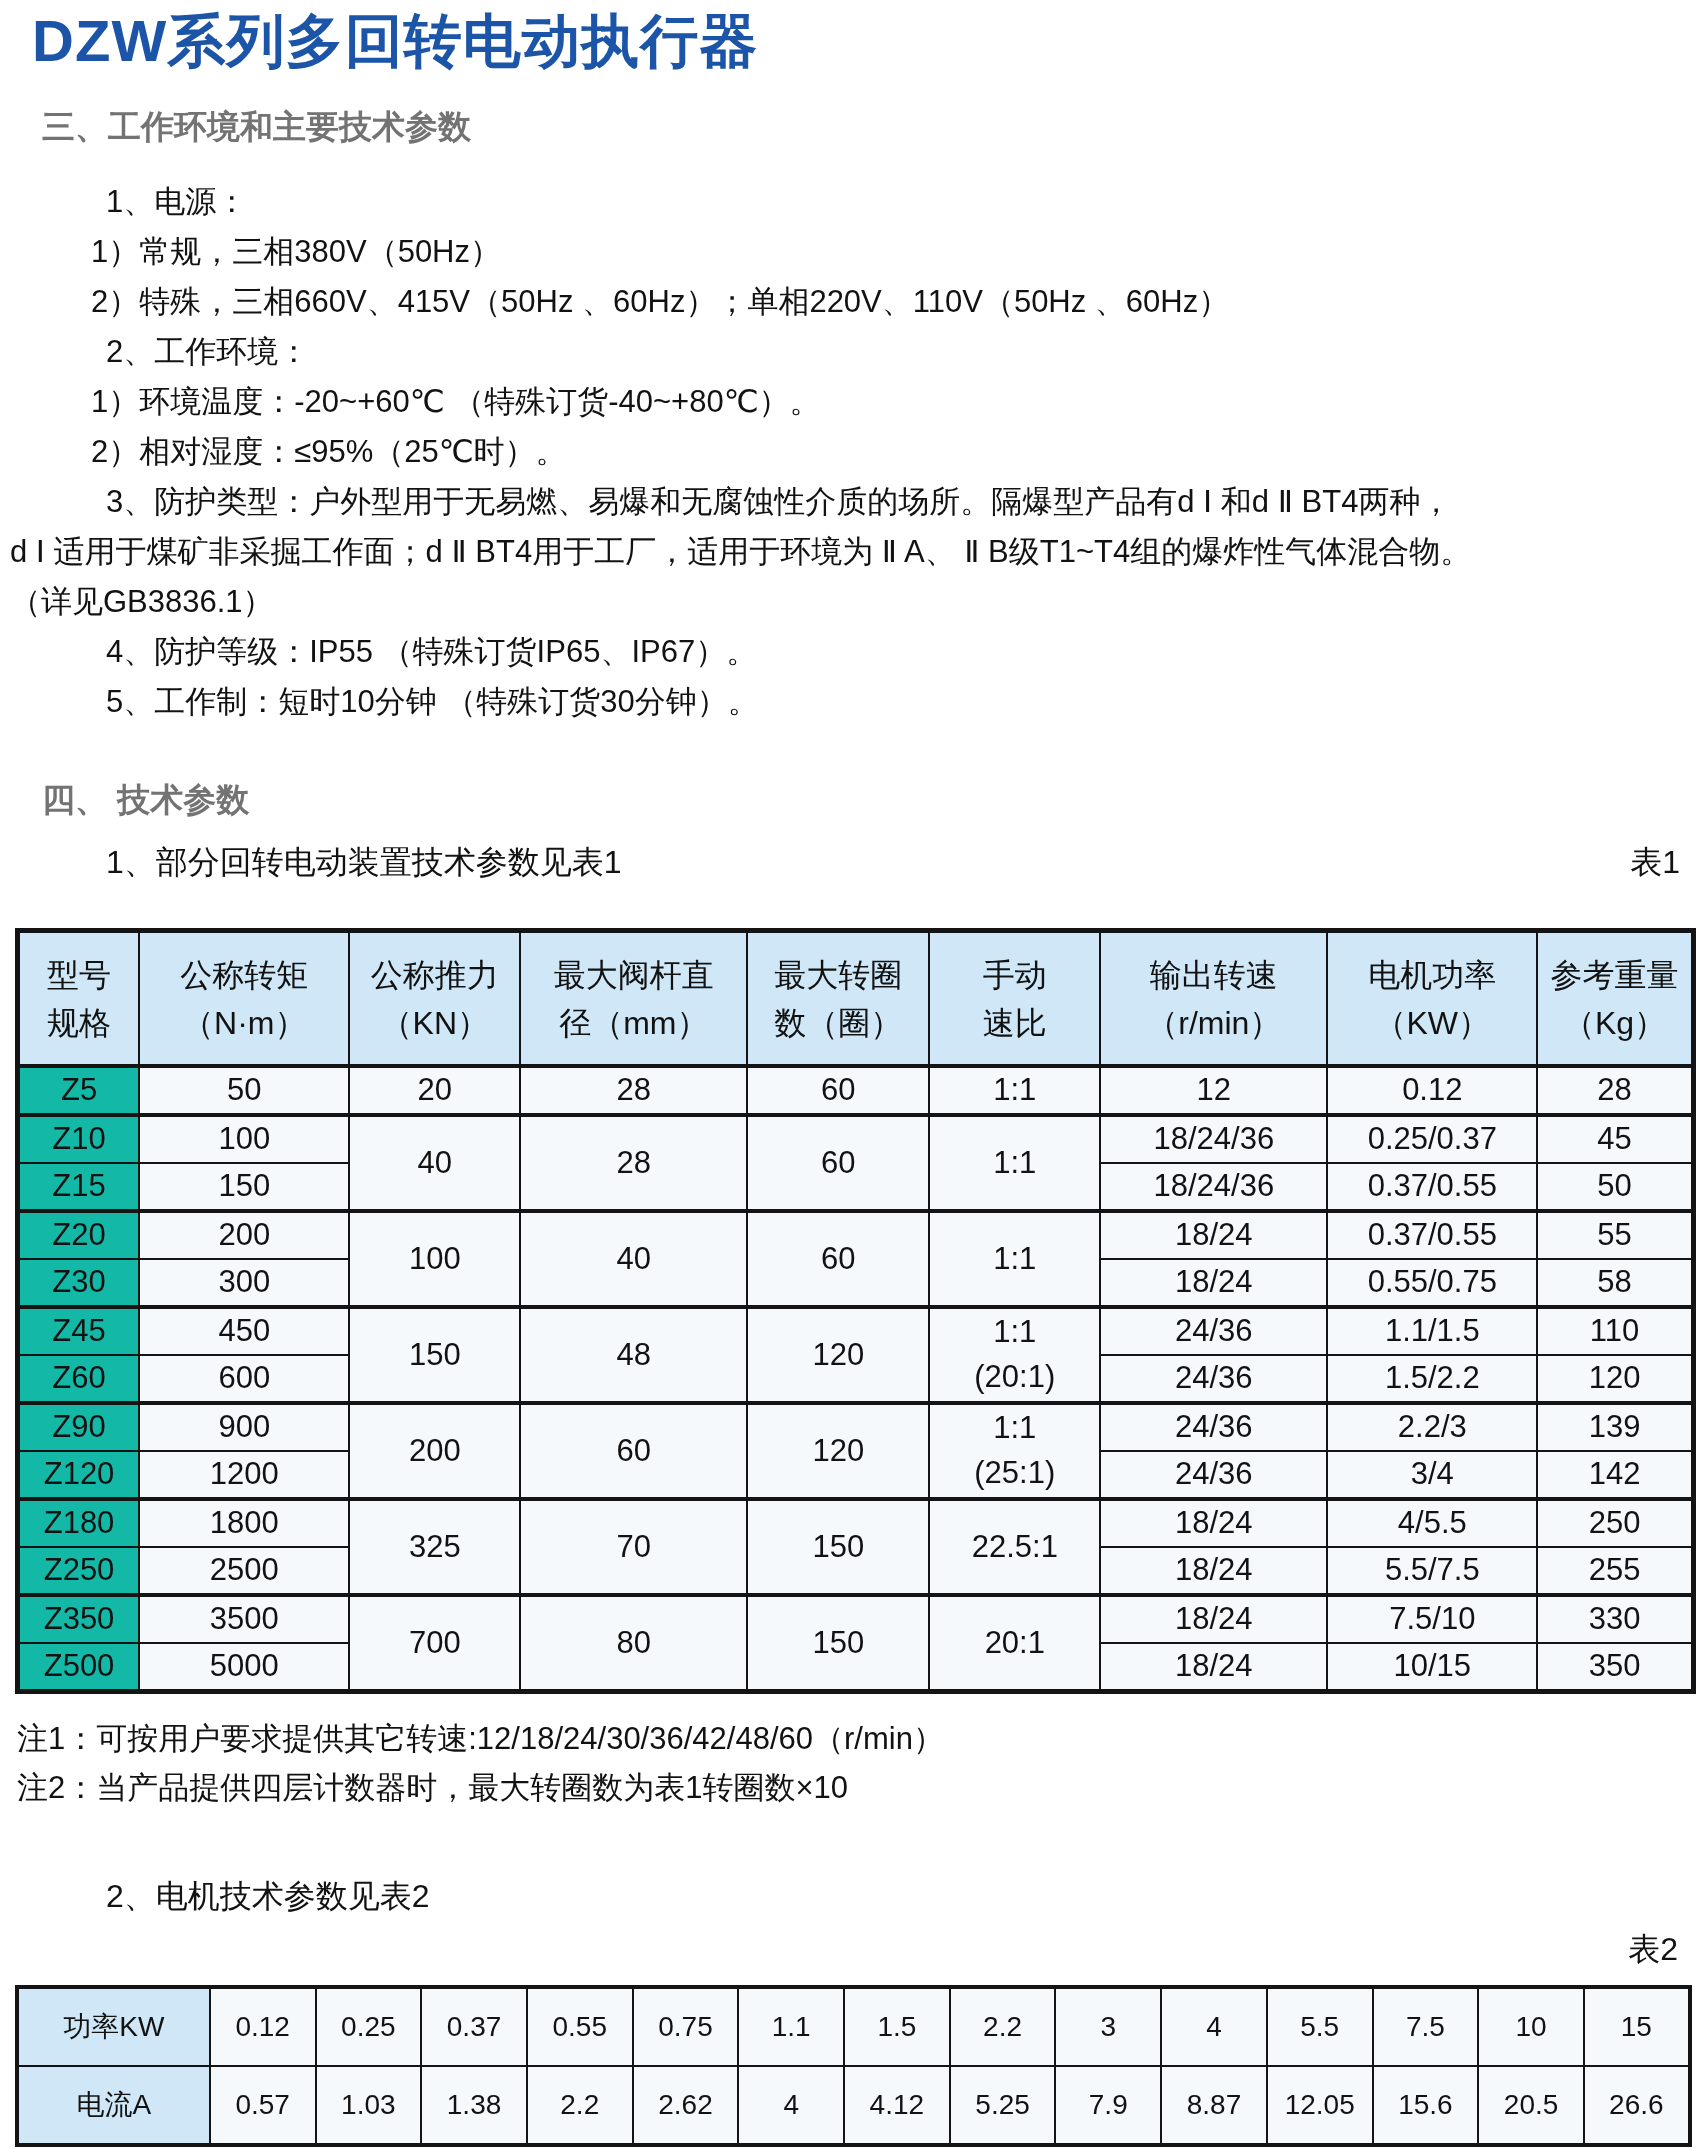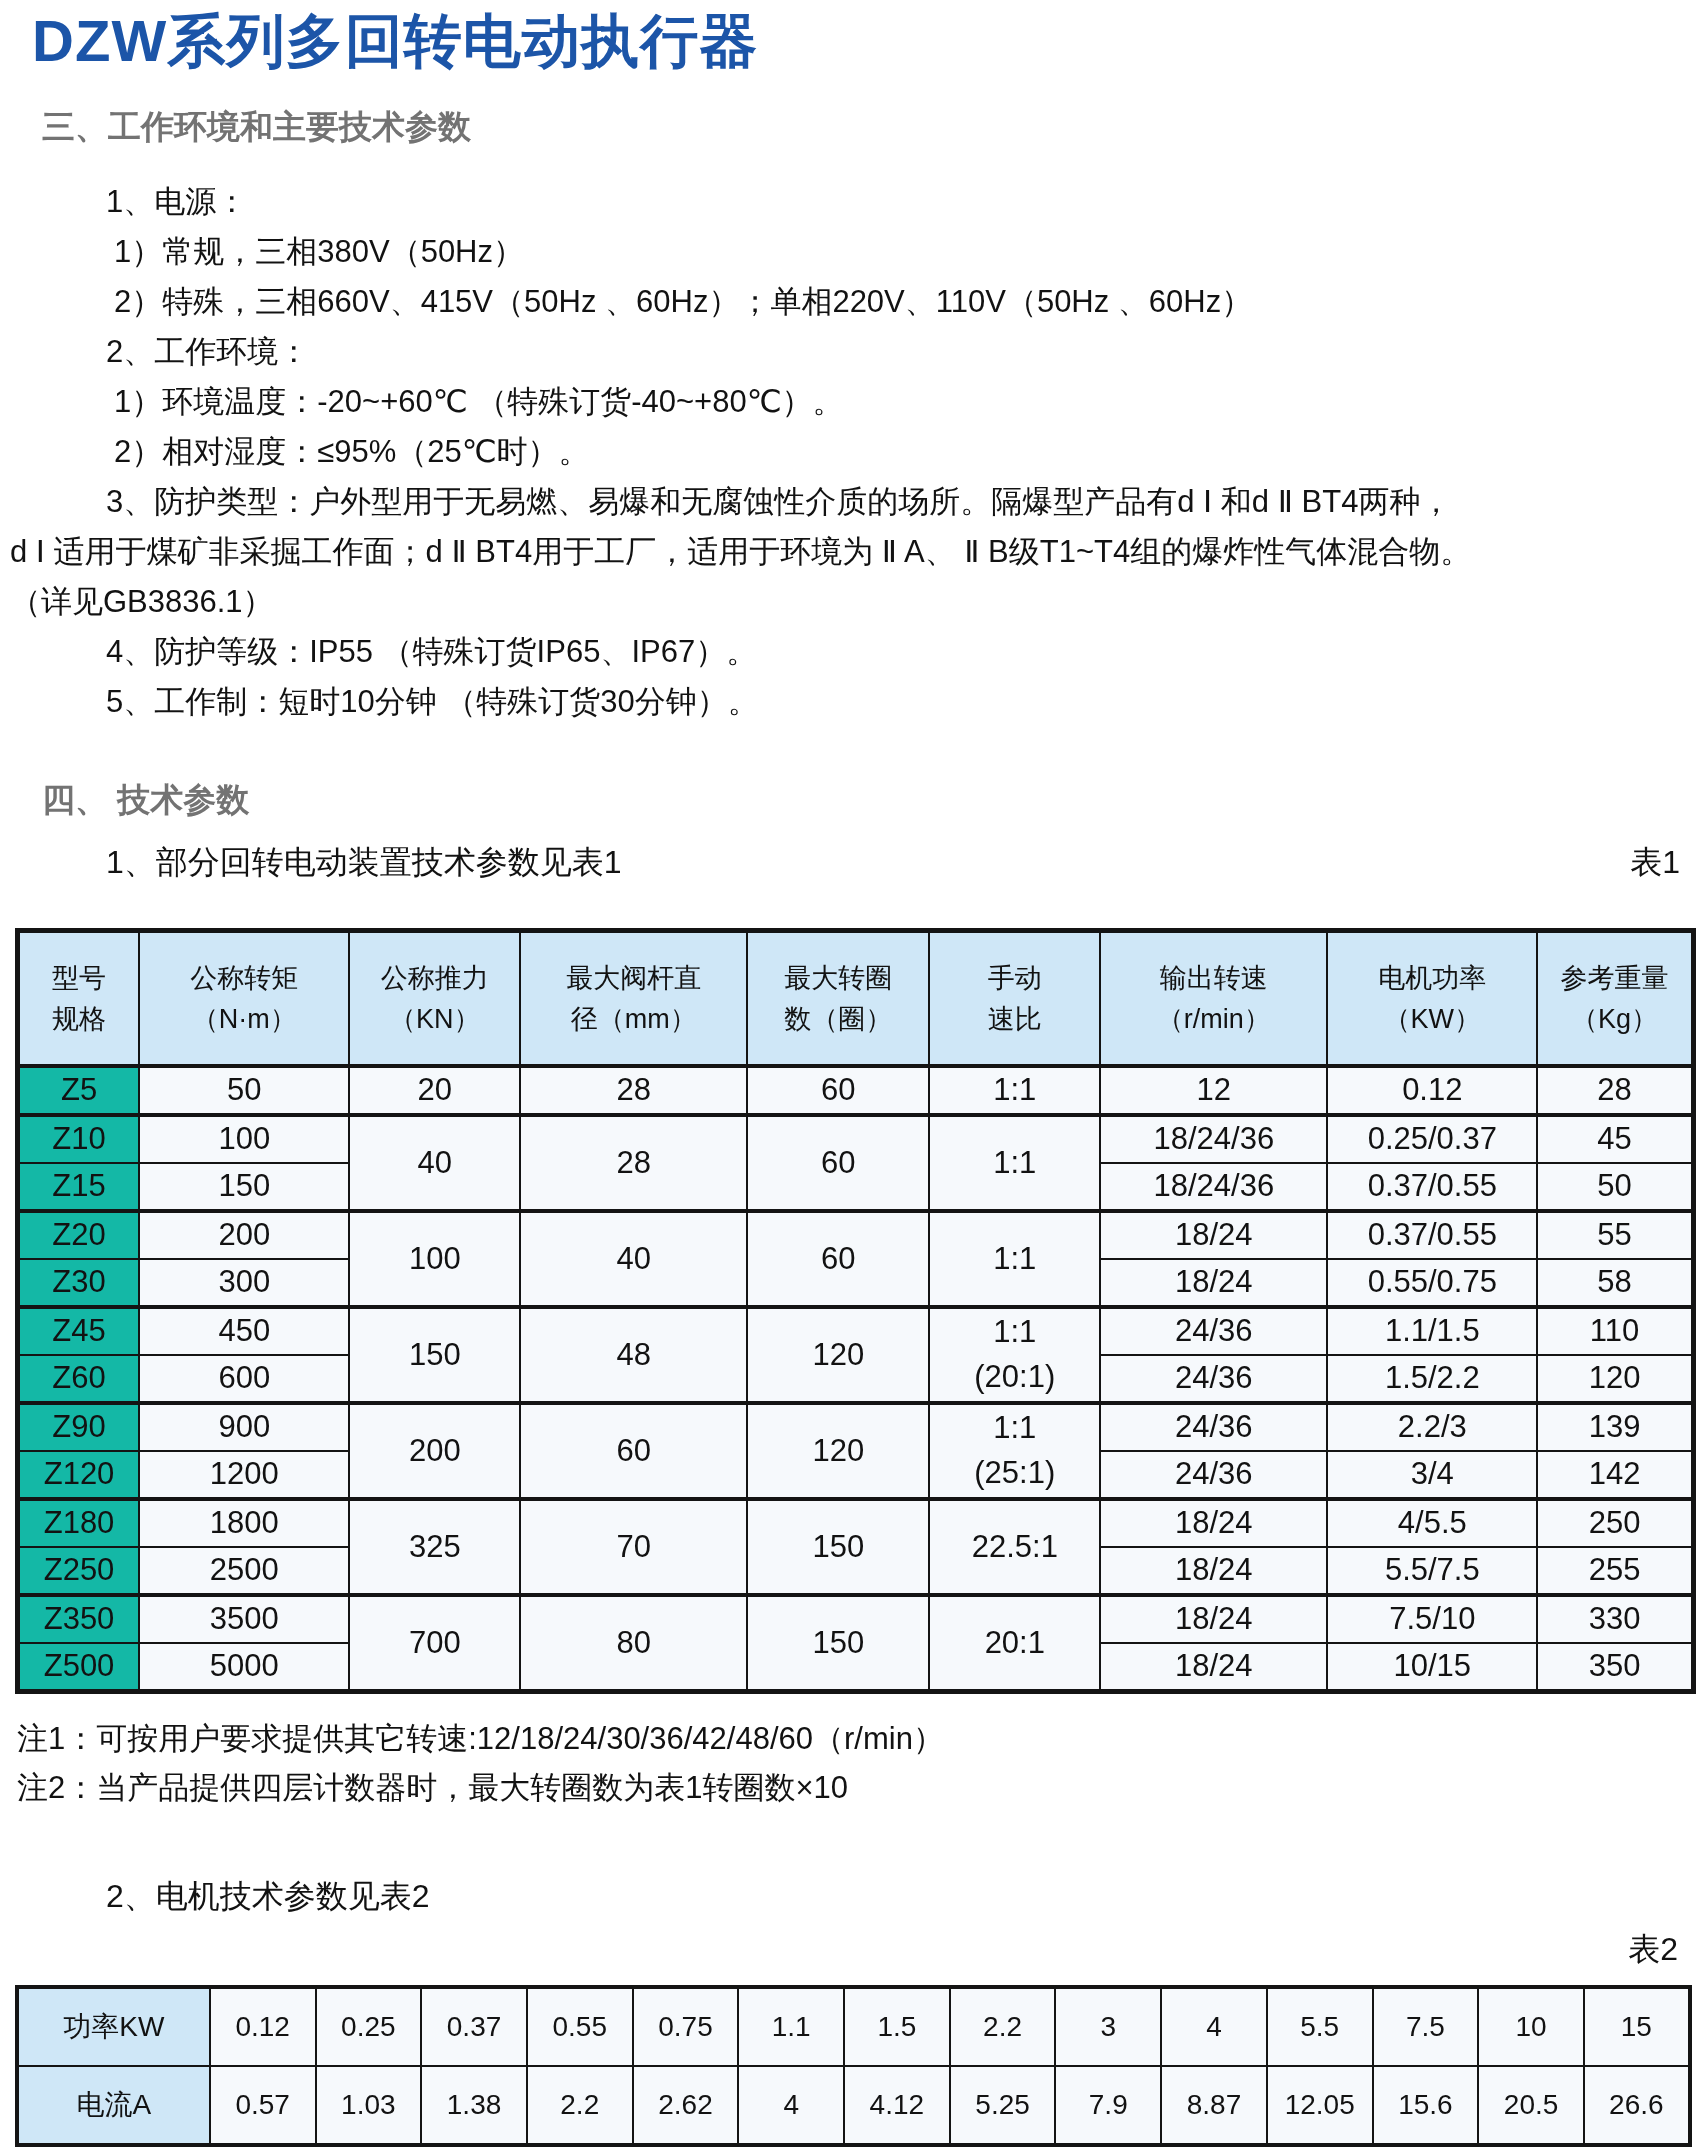--- a/index.html
+++ b/index.html
@@ -11,34 +11,34 @@
     margin:9px 0 0 32px;font-size:58px;font-weight:bold;color:#1c55a8;
     letter-spacing:1.1px;line-height:1.1;
   }
   .sec-heading{font-size:33px;font-weight:bold;color:#737373;line-height:1.1;}
   .sec3{margin:36px 0 0 42px;}
   .sec4{margin:55px 0 0 42px;}
   .bodytext{margin-top:32px;font-size:31px;}
   .line{height:50px;display:flex;align-items:center;white-space:pre-wrap;}
   .ind0{padding-left:10px;}
   .ind1{padding-left:106px;}
-  .ind2{padding-left:114px;text-align:right;}
+  .ind2{padding-left:91px;text-align:right;}
   .caption-row{
     display:flex;justify-content:space-between;align-items:flex-end;
     margin:23px 25px 0 0;font-size:32px;
   }
   .caption-row .cap{margin-left:106px;}
   table{border-collapse:collapse;table-layout:fixed;}
   #table1{width:1677px;margin:43px 0 0 14.8px;border:5.1px solid #141414;}
   #table1 th,#table1 td{
     border:2.3px solid #141414;text-align:center;vertical-align:middle;
     white-space:pre-line;padding:0;
   }
   #table1 thead th{
-    background:#cfe7f7;height:131px;font-size:27px;font-weight:normal;line-height:1.5;
+    background:#cfe7f7;height:131px;font-size:32px;font-weight:normal;line-height:1.5;
   }
   #table1 thead th{border-bottom-width:4.5px;}
   #table1 tbody tr{height:48px;}
   #table1 tbody td{font-size:31px;background:#f6f9fc;line-height:1.45;}
   #table1 tbody td.model{background:#14b8a6;}
   #table1 tbody tr.grp td{border-top-width:4.5px;}
   .notes{margin:20px 0 0 17px;font-size:31px;}
   .note-line{height:49px;display:flex;align-items:center;}
   .caption2{margin:63px 0 0 106px;font-size:32px;}
   .label2{margin:9px 27px 0 0;font-size:32px;text-align:right;}

